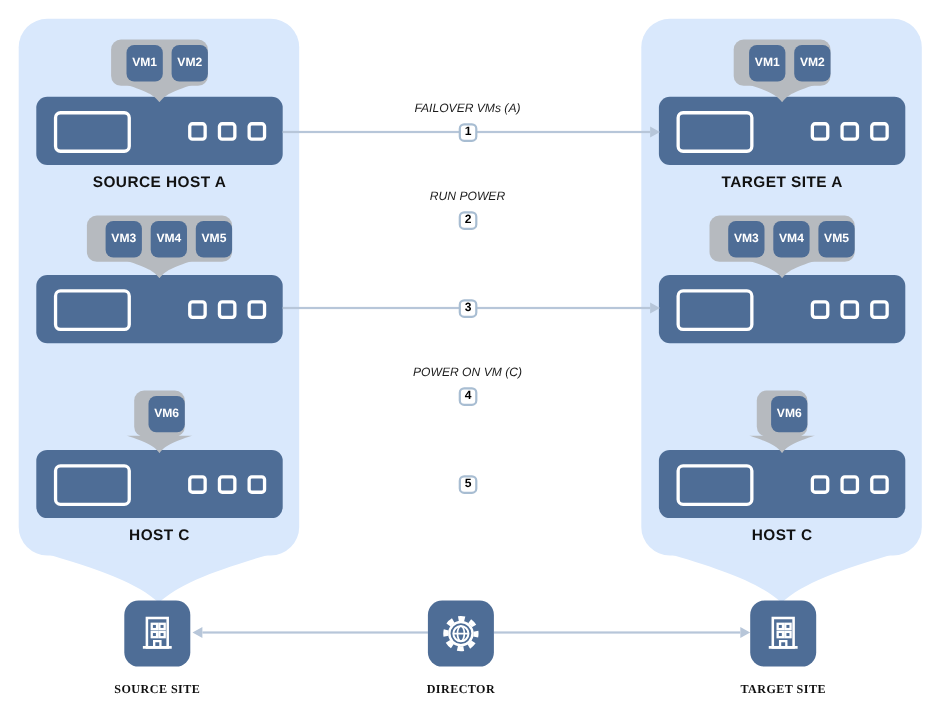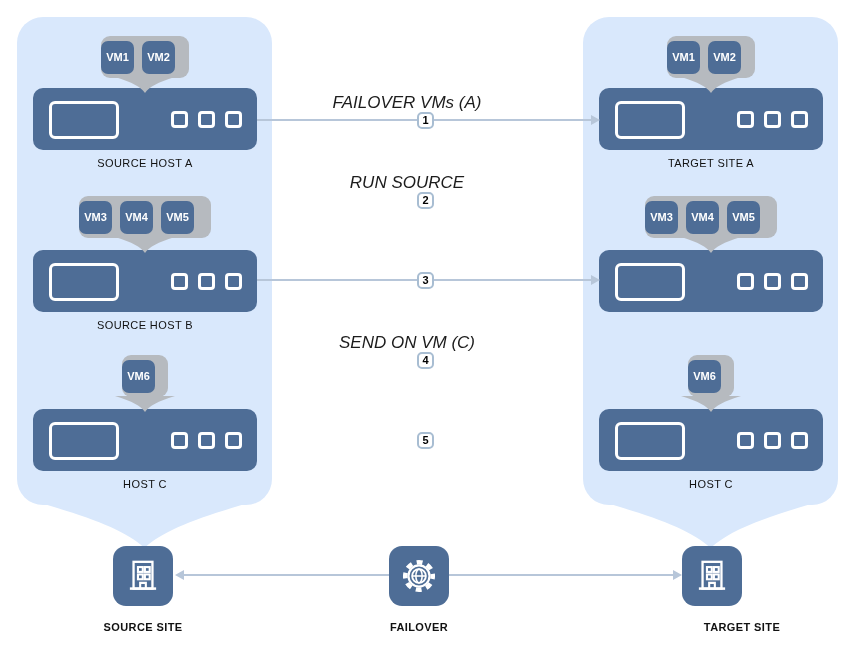--- a/index.html
+++ b/index.html
@@ -24,39 +24,39 @@
     position:absolute; left:16px; top:13px; width:64px; height:32px;
     border:3px solid #ffffff; border-radius:6px;
   }
   .bar-squares { position:absolute; right:15px; top:23px; display:flex; gap:10px; }
   .bar-square {
     width:17px; height:17px; border:3px solid #ffffff;
     border-radius:4px; box-sizing:border-box;
   }
   .host-label {
     position:absolute; width:224px; text-align:center;
-    font-size:11px; font-weight:normal; color:#111111; letter-spacing:0.4px;
+    font-size:14px; font-weight:bold; color:#111111; letter-spacing:0.4px;
   }
 
   
   .vm-callout {
     position:absolute; height:42px; background:#b6babf; border-radius:9px;
-    display:flex; align-items:center; justify-content:flex-start; gap:8px; z-index:2;
+    display:flex; align-items:center; justify-content:flex-end; gap:8px; z-index:2;
   }
   .vm-tail { position:absolute; width:60px; height:16px; z-index:2; }
   .vm {
     width:33px; height:33px; background:#4e6d96; border-radius:7px;
     color:#ffffff; font-size:11px; font-weight:bold;
     display:flex; align-items:center; justify-content:center;
   }
 
   
   .step-label {
-    position:absolute; left:312px; width:190px; text-align:center;
-    font-size:17px; font-style:italic; color:#1c1c1c; z-index:3;
+    position:absolute; left:330px; width:190px; text-align:center;
+    font-size:11px; font-style:italic; color:#1c1c1c; z-index:3;
   }
   .badge {
     position:absolute; left:417px; width:17px; height:17px;
     background:#ffffff; border:2px solid #a8bdd2; border-radius:5px;
     box-sizing:border-box; font-size:11px; font-weight:bold; color:#000000;
     text-align:center; line-height:13px; z-index:4;
   }
 
   
   .h-line { position:absolute; height:2px; background:#b7c6d9; z-index:2; }
@@ -72,21 +72,21 @@
   }
 
   
   .site-box {
     position:absolute; top:546px; width:60px; height:60px;
     background:#4e6d96; border-radius:13px; z-index:2;
     display:flex; align-items:center; justify-content:center;
   }
   .site-label {
     position:absolute; top:621px; width:140px; text-align:center;
-    font-size:11px; font-weight:bold; color:#111111; letter-spacing:0.4px;
+    font-size:11px; font-weight:bold; color:#111111; letter-spacing:0.4px;font-family:Liberation Serif, serif;
   }
 </style>
 </head>
 <body>
 
 <div class="canvas">
 
   <div class="group-panel" style="left:17px"></div>
   <svg class="panel-tail" style="left:37px" viewBox="0 0 215 46" preserveAspectRatio="none">
     <path d="M0,0 C55,16 88,28 107.5,46 C127,28 160,16 215,0 Z" fill="#d9e8fc"></path>
@@ -135,21 +135,20 @@
     <path d="M0,0 C18,6 25,9 30,16 C35,9 42,6 60,0 Z" fill="#b6babf"></path>
   </svg>
   <div class="host-bar" style="left:33px;top:250px">
     <div class="bar-rect"></div>
     <div class="bar-squares">
       <div class="bar-square"></div>
       <div class="bar-square"></div>
       <div class="bar-square"></div>
     </div>
   </div>
-  <div class="host-label" style="left:33px;top:319px">SOURCE HOST B</div>
 
   <div class="vm-callout" style="left:122px;top:355px;width:46px">
     <div class="vm">VM6</div>
   </div>
   <svg class="vm-tail" style="left:115px;top:396px" viewBox="0 0 60 16" preserveAspectRatio="none">
     <path d="M0,0 C18,6 25,9 30,16 C35,9 42,6 60,0 Z" fill="#b6babf"></path>
   </svg>
   <div class="host-bar" style="left:33px;top:409px">
     <div class="bar-rect"></div>
     <div class="bar-squares">
@@ -206,26 +205,26 @@
       <div class="bar-square"></div>
       <div class="bar-square"></div>
       <div class="bar-square"></div>
     </div>
   </div>
   <div class="host-label" style="left:599px;top:478px">HOST C</div>
 
   <div class="step-label" style="top:93px">FAILOVER VMs (A)</div>
   <div class="badge" style="top:112px">1</div>
 
-  <div class="step-label" style="top:173px">RUN SOURCE</div>
+  <div class="step-label" style="top:173px">RUN POWER</div>
   <div class="badge" style="top:192px">2</div>
 
   <div class="badge" style="top:272px">3</div>
 
-  <div class="step-label" style="top:333px">SEND ON VM (C)</div>
+  <div class="step-label" style="top:333px">POWER ON VM (C)</div>
   <div class="badge" style="top:352px">4</div>
 
   <div class="badge" style="top:432px">5</div>
 
   <div class="site-box" style="left:113px">
     <svg width="42" height="42" viewBox="0 0 40 40">
       <g stroke="#ffffff" fill="none" stroke-width="2.2">
         <rect x="11" y="6.5" width="18" height="25.5"></rect>
         <rect x="15.2" y="11.5" width="4.6" height="4.6" stroke-width="2"></rect>
         <rect x="21.8" y="11.5" width="4.6" height="4.6" stroke-width="2"></rect>
@@ -242,30 +241,30 @@
     <svg width="44" height="44" viewBox="0 0 48 48">
       <g stroke="#ffffff" fill="none">
         <circle cx="24" cy="24" r="15" stroke-width="5" stroke-dasharray="6.4 5.38" stroke-dashoffset="3"></circle>
         <circle cx="24" cy="24" r="11.5" stroke-width="2.4"></circle>
         <circle cx="24" cy="24" r="7.5" stroke-width="2"></circle>
         <ellipse cx="24" cy="24" rx="3.4" ry="7.5" stroke-width="1.7"></ellipse>
         <line x1="16.5" y1="24" x2="31.5" y2="24" stroke-width="1.7"></line>
       </g>
     </svg>
   </div>
-  <div class="site-label" style="left:349px">FAILOVER</div>
+  <div class="site-label" style="left:349px">DIRECTOR</div>
 
   <div class="site-box" style="left:682px">
     <svg width="42" height="42" viewBox="0 0 40 40">
       <g stroke="#ffffff" fill="none" stroke-width="2.2">
         <rect x="11" y="6.5" width="18" height="25.5"></rect>
         <rect x="15.2" y="11.5" width="4.6" height="4.6" stroke-width="2"></rect>
         <rect x="21.8" y="11.5" width="4.6" height="4.6" stroke-width="2"></rect>
         <rect x="15.2" y="18.5" width="4.6" height="4.6" stroke-width="2"></rect>
         <rect x="21.8" y="18.5" width="4.6" height="4.6" stroke-width="2"></rect>
         <path d="M17.3 32 v-5.5 h5.4 V32" stroke-width="2"></path>
         <line x1="7.5" y1="32" x2="32.5" y2="32" stroke-width="2.4"></line>
       </g>
     </svg>
   </div>
-  <div class="site-label" style="left:672px">TARGET SITE</div>
+  <div class="site-label" style="left:642px">TARGET SITE</div>
 
 </div>
 
 </body></html>

